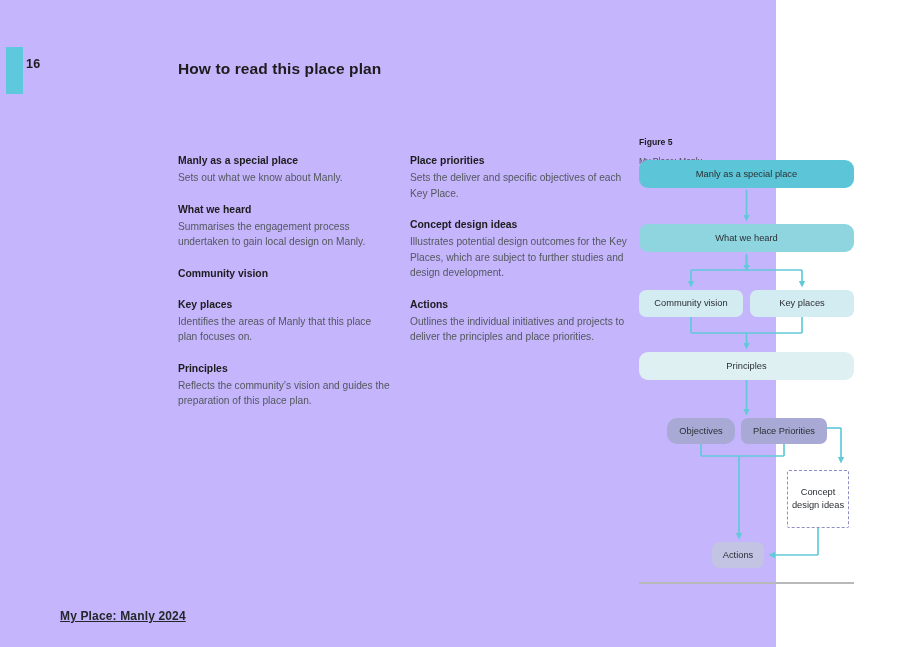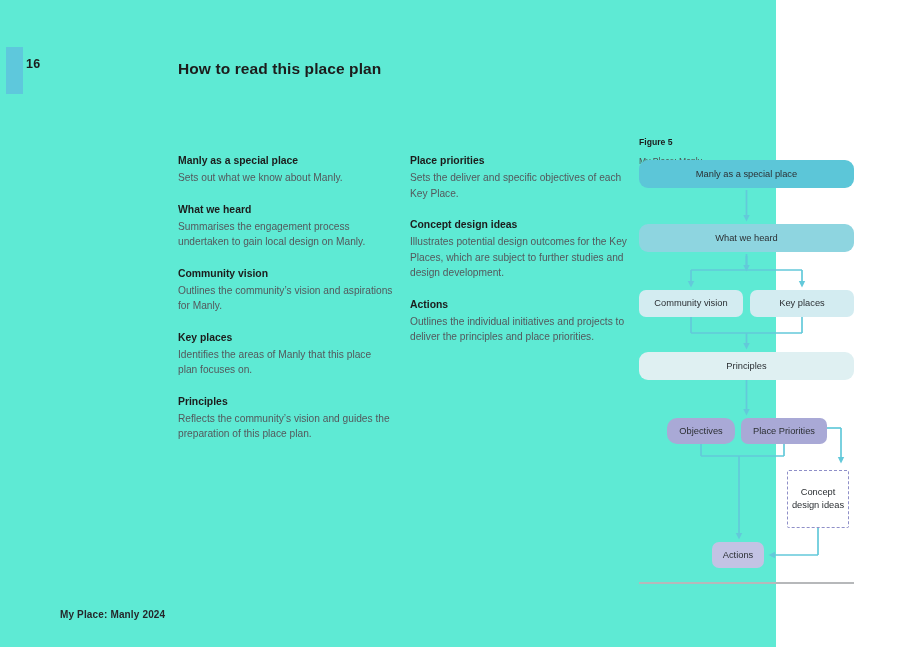--- a/index.html
+++ b/index.html
@@ -2,21 +2,21 @@
 <html><head>
 <meta charset="utf-8">
 <style>
   * { box-sizing: border-box; margin: 0; padding: 0; }
   html, body {
     width: 914px; height: 647px;
     background: #ffffff;
     font-family: "Liberation Sans", sans-serif;
     overflow: hidden;
   }
-  .page { position: relative; width: 776px; height: 647px; background:#5eead4; }
+  .page { position: relative; width: 776px; height: 647px; background:#c4b5fd; }
 
   
   .accent-bar {
     position: absolute; left: 6px; top: 47px;
     width: 17px; height: 47px;
     background: #5ec8dc;
   }
   .page-number {
     position: absolute; left: 26px; top: 57px;
     font-size: 12.5px; font-weight: bold; color: #1c1c1c;
@@ -90,22 +90,23 @@
     display: flex; align-items: center; justify-content: center;
     text-align: center;
     font-size: 9.3px; line-height: 13.5px; color: #2b2f33;
   }
 
   .flow-svg { position: absolute; left: 0; top: 0; width: 215px; height: 415px; }
 
   
   .footer {
     position: absolute; left: 60px; top: 609px;
-    font-size: 10px; font-weight: bold; color: #25282b;
+    font-size: 12px; font-weight: bold; color: #25282b;
     letter-spacing: .15px;
+    text-decoration: underline;
   }
 </style>
 </head>
 <body>
 
 <div class="page">
 
   <div class="accent-bar"></div>
   <div class="page-number">16</div>
   <h1 class="page-title">How to read this place plan</h1>
@@ -114,21 +115,20 @@
     <div class="entry">
       <div class="entry-title">Manly as a special place</div>
       <div class="entry-desc">Sets out what we know about Manly.</div>
     </div>
     <div class="entry">
       <div class="entry-title">What we heard</div>
       <div class="entry-desc">Summarises the engagement process undertaken to gain local design on Manly.</div>
     </div>
     <div class="entry">
       <div class="entry-title">Community vision</div>
-      <div class="entry-desc">Outlines the community’s vision and aspirations for Manly.</div>
     </div>
     <div class="entry">
       <div class="entry-title">Key places</div>
       <div class="entry-desc">Identifies the areas of Manly that this place plan focuses on.</div>
     </div>
     <div class="entry">
       <div class="entry-title">Principles</div>
       <div class="entry-desc">Reflects the community’s vision and guides the preparation of this place plan.</div>
     </div>
   </div>

